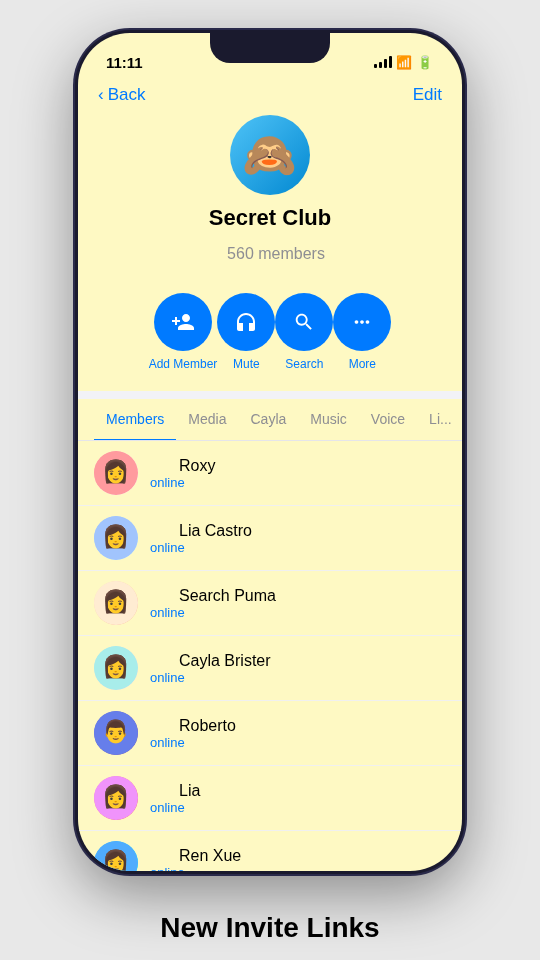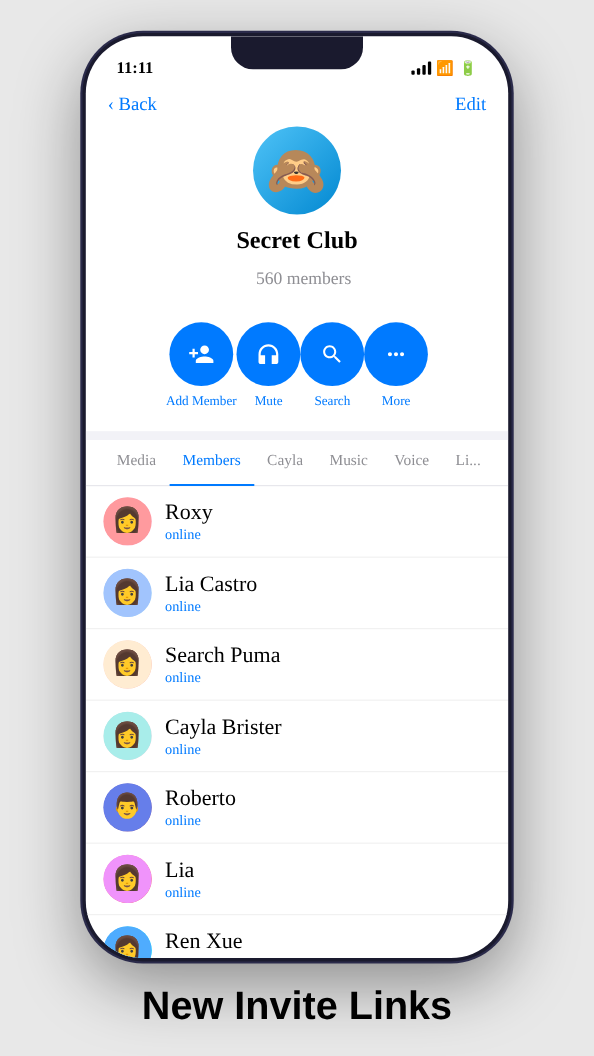--- a/index.html
+++ b/index.html
@@ -26,25 +26,24 @@
       height: 844px;
       background: #1a1a2e;
       border-radius: 55px;
       padding: 3px;
       box-shadow: 0 0 0 2px #2a2a4a, 0 20px 60px rgba(0,0,0,0.4);
       position: relative;
     }
     .phone-inner {
       width: 100%;
       height: 100%;
-      background: #ffffff;
+      background: #fef9c3;
       border-radius: 52px;
       overflow: hidden;
       position: relative;
-      font-family: Liberation Serif, serif;
     }
     
     .status-bar {
       display: flex;
       justify-content: space-between;
       align-items: center;
       padding: 14px 28px 0;
       height: 44px;
       position: relative;
     }
@@ -206,32 +205,33 @@
       display: flex;
       align-items: center;
       justify-content: center;
       font-size: 20px;
     }
     .member-info {
       display: flex;
       flex-direction: column;
     }
     .member-name {
-      font-size: 20px;
+      font-size: 16px;
       color: #000;
       font-weight: 400;
+      margin-left: 29px;
     }
     .member-status {
       font-size: 13px;
       color: #007AFF;
     }
     
     .bottom-title {
-      margin-top: 19px;
-      font-size: 36px;
+      margin-top: 38px;
+      font-size: 28px;
       font-weight: 800;
       color: #000;
       text-align: center;
     }
     
     .av-1 { background: linear-gradient(135deg, #ff9a9e, #fecfef); }
     .av-2 { background: linear-gradient(135deg, #a1c4fd, #c2e9fb); }
     .av-3 { background: linear-gradient(135deg, #ffecd2, #fcb69f); }
     .av-4 { background: linear-gradient(135deg, #a8edea, #fed6e3); }
     .av-5 { background: linear-gradient(135deg, #667eea, #764ba2); }
@@ -312,22 +312,22 @@
             </svg>
           </div>
           <span class="action-btn-label">More</span>
         </div>
 
       </div>
 
       <div class="divider"></div>
 
       <div class="tabs-container">
+        <div class="tab-item active">Members</div>
         <div class="tab-item">Media</div>
-        <div class="tab-item active">Members</div>
         <div class="tab-item">Cayla</div>
         <div class="tab-item">Music</div>
         <div class="tab-item">Voice</div>
         <div class="tab-item">Li...</div>
       </div>
 
       <div class="members-list">
 
         <div class="member-row">
           <div class="member-avatar av-1">

